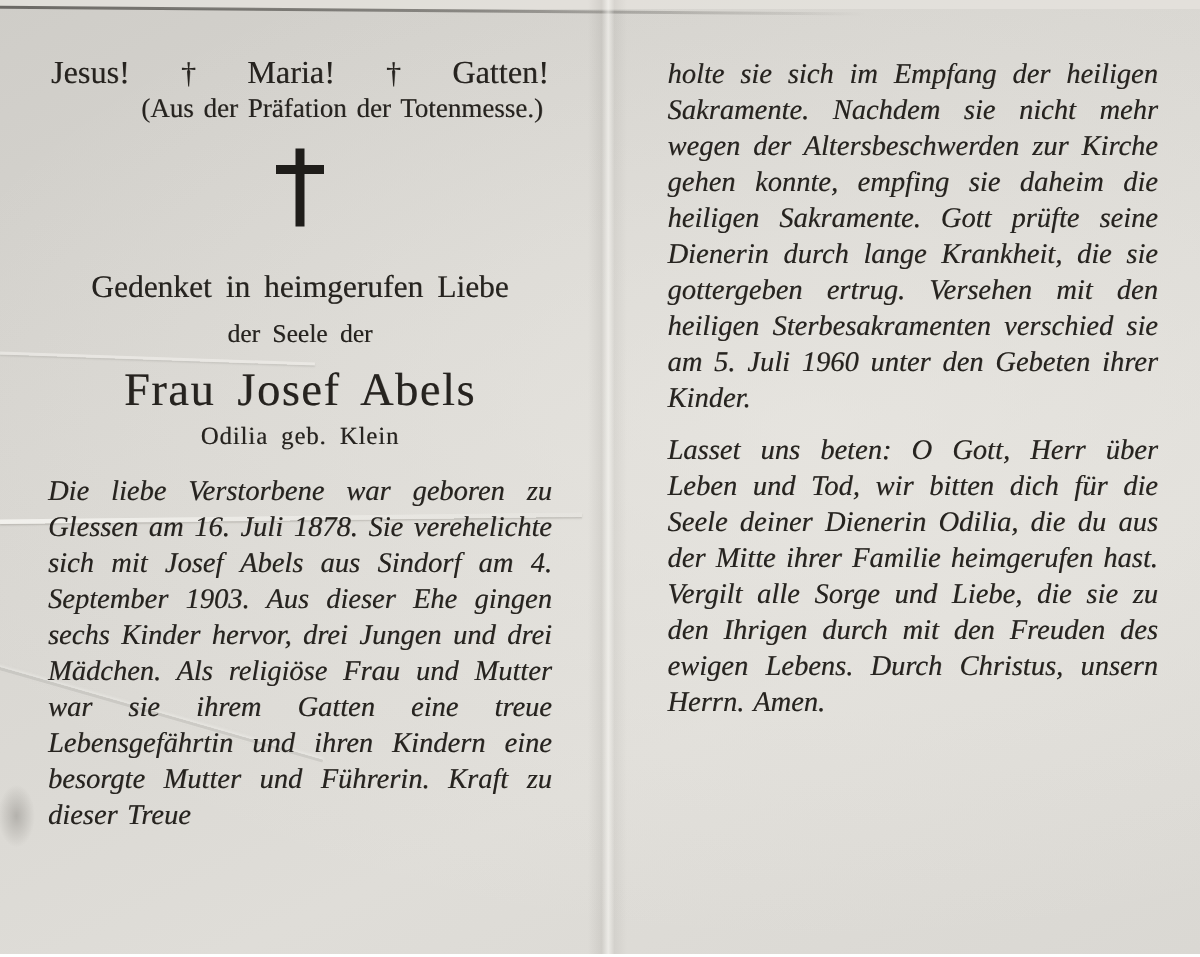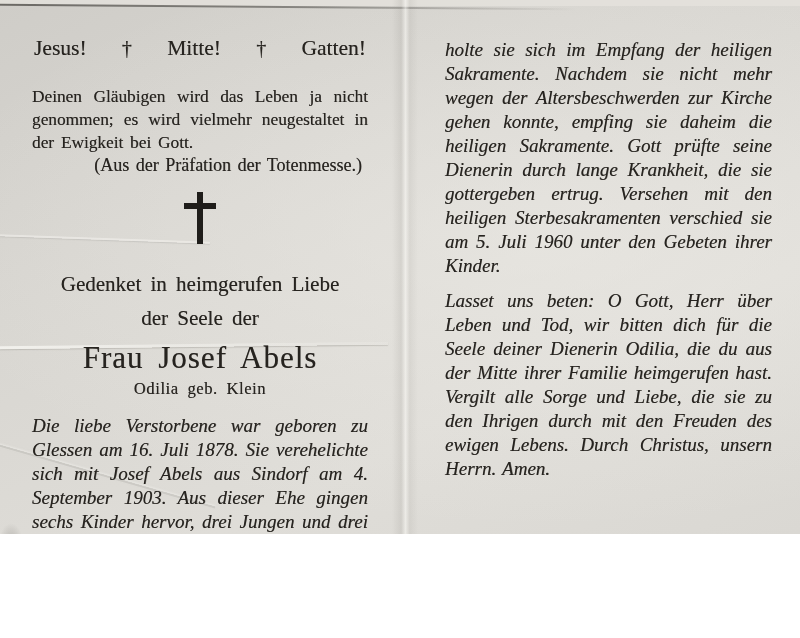--- a/index.html
+++ b/index.html
@@ -9,21 +9,21 @@
   body {
     width: 800px;
     height: 638px;
     font-family: "Liberation Serif", "DejaVu Serif", serif;
     color: #26231f;
     overflow: hidden;
   }
   .card {
     position: relative;
     width: 800px;
-    height: 534px;
+    height: 636px;
     overflow: hidden;
     background:
       radial-gradient(130% 90% at 68% 45%, rgba(238,236,231,0.55) 0%, rgba(238,236,231,0) 60%),
       linear-gradient(155deg, #cfcdc8 0%, #d8d6d1 35%, #dfddd8 70%, #dad8d3 100%);
     text-shadow: 0.3px 0.3px 0 rgba(38,35,31,0.5);
   }
   .overlay { position: absolute; pointer-events: none; }
   .top-strip {
     top: 0; left: 0; width: 100%; height: 6px;
     background: rgba(229,227,222,0.75);
@@ -124,21 +124,21 @@
   }
   .ded1 {
     margin-top: 28px;
     text-align: center;
     font-size: 21px;
     word-spacing: 4px;
   }
   .ded2 {
     margin-top: 9px;
     text-align: center;
-    font-size: 21px;
+    font-size: 17px;
     word-spacing: 4px;
   }
   .name {
     margin-top: 9px;
     text-align: center;
     font-size: 31px;
     letter-spacing: 1px;
     word-spacing: 6px;
   }
   .subname {
@@ -172,26 +172,25 @@
   <div class="overlay crease-h1"></div>
   <div class="overlay crease-h2"></div>
   <div class="overlay crease-d1"></div>
   <div class="overlay smudge"></div>
 
   <div class="col-left">
 
     <div class="invocation">
       <span>Jesus!</span>
       <span class="dagger">†</span>
-      <span>Mitte!</span>
+      <span>Maria!</span>
       <span class="dagger">†</span>
       <span>Gatten!</span>
     </div>
 
-    <p class="epigraph">Deinen Gläubigen wird das Leben ja nicht genommen; es wird vielmehr neugestaltet in der Ewigkeit bei Gott.</p>
     <div class="attribution">(Aus der Präfation der Totenmesse.)</div>
 
     <div class="cross-row">
       <div class="cross"></div>
     </div>
 
     <div class="ded1">Gedenket in heimgerufen Liebe</div>
     <div class="ded2">der Seele der</div>
 
     <div class="name">Frau Josef Abels</div>

